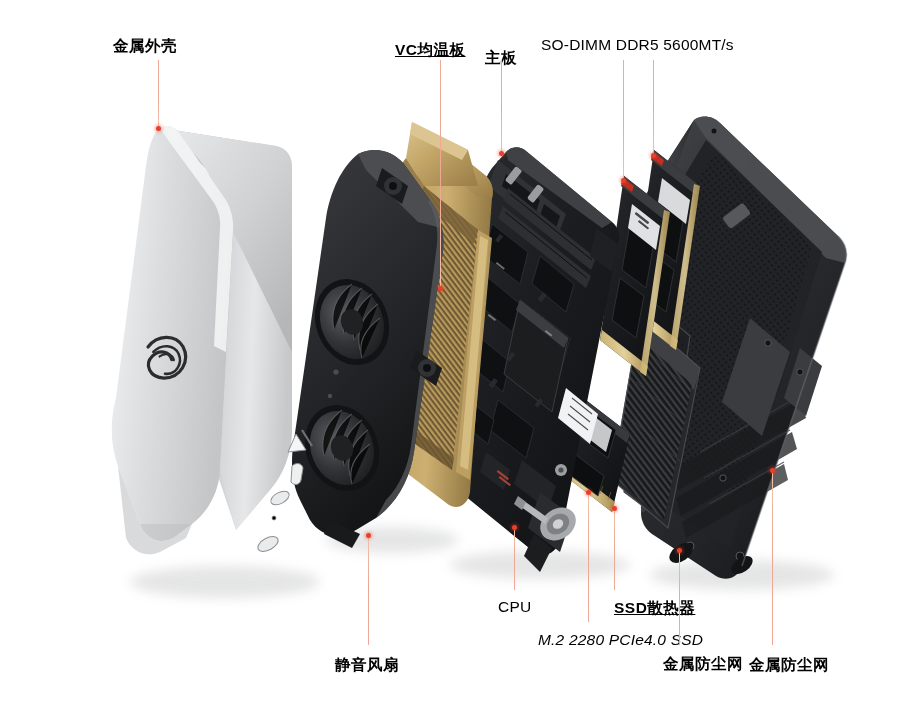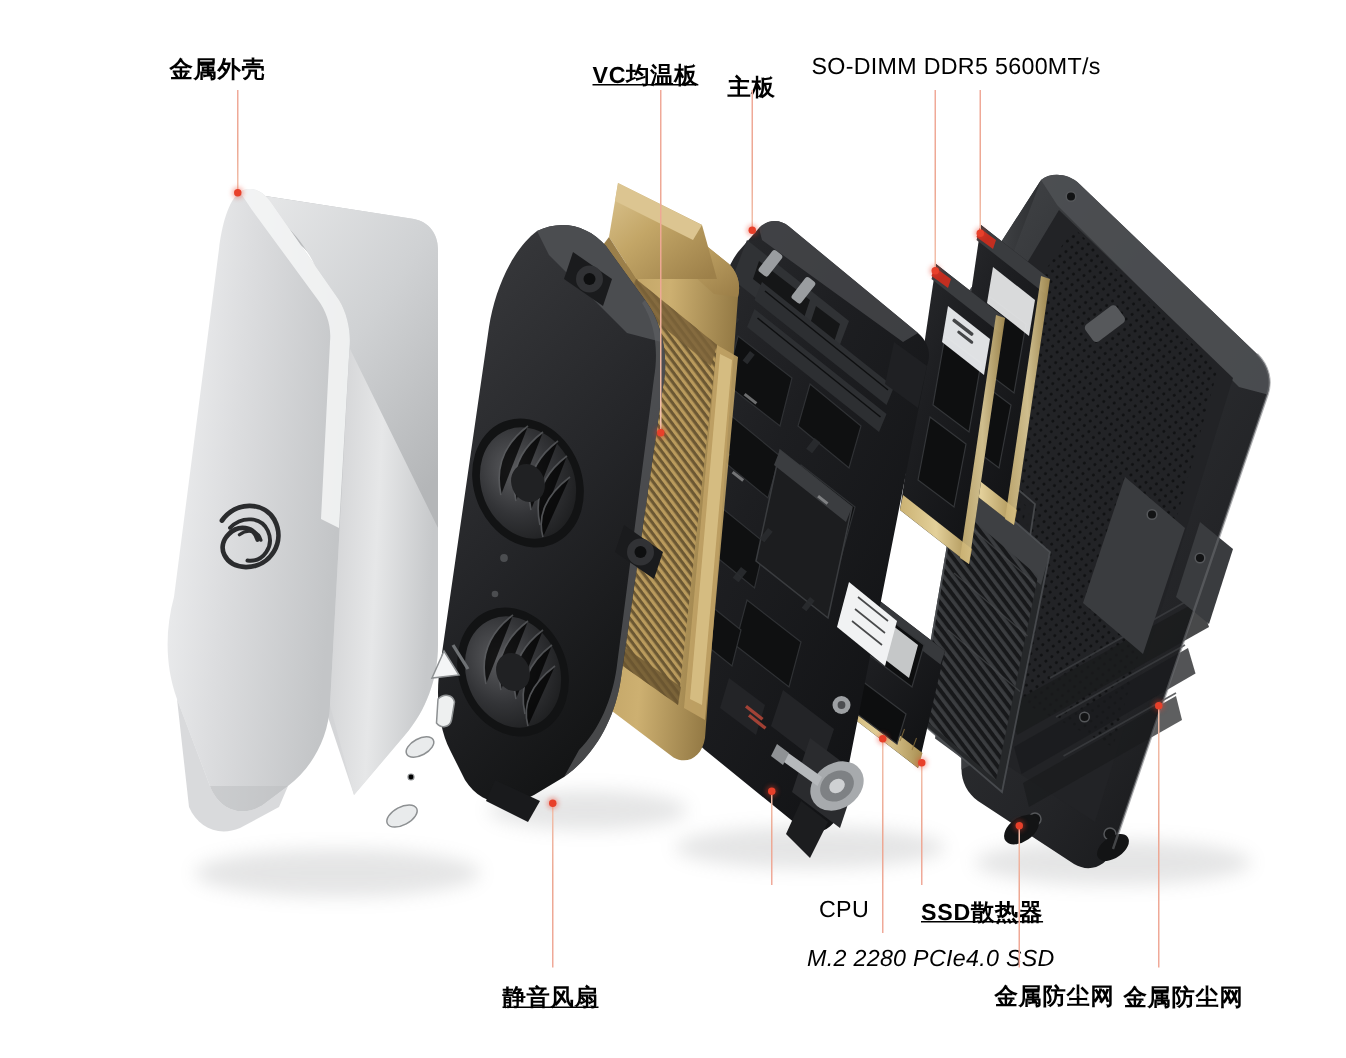--- a/index.html
+++ b/index.html
@@ -581,25 +581,25 @@
     <div class="label cn" style="left:485px;top:36px;margin-top:12px;">主板</div>
     <div class="leader" style="left:501px;top:60px;height:93px;"></div>
     <div class="dot" style="left:498.5px;top:150.5px;"></div>
 
     <div class="label" style="left:541px;top:36px;text-align:center;">SO-DIMM DDR5 5600MT/s</div>
     <div class="leader" style="left:623px;top:60px;height:120px;"></div>
     <div class="dot" style="left:620.5px;top:177.5px;"></div>
     <div class="leader" style="left:653px;top:60px;height:95px;"></div>
     <div class="dot" style="left:650.5px;top:152.5px;"></div>
 
-    <div class="label cn" style="left:335px;top:655px;text-decoration:underline;">静音风扇</div>
+    <div class="label cn" style="left:335px;top:655px;">静音风扇</div>
     <div class="leader up" style="left:368px;top:535px;height:110px;"></div>
     <div class="dot" style="left:365.5px;top:532.5px;"></div>
 
-    <div class="label" style="left:498px;top:598px;margin-left:48px;">CPU</div>
+    <div class="label" style="left:498px;top:598px;">CPU</div>
     <div class="leader up" style="left:514px;top:527px;height:63px;"></div>
     <div class="dot" style="left:511.5px;top:524.5px;"></div>
 
     <div class="label" style="left:538px;top:631px;font-style:italic;">M.2 2280 PCIe4.0 SSD</div>
     <div class="leader up" style="left:588px;top:492px;height:130px;"></div>
     <div class="dot" style="left:585.5px;top:489.5px;"></div>
 
     <div class="label cn" style="left:614px;top:598px;text-decoration:underline;">SSD散热器</div>
     <div class="leader up" style="left:614px;top:508px;height:82px;"></div>
     <div class="dot" style="left:611.5px;top:505.5px;"></div>

